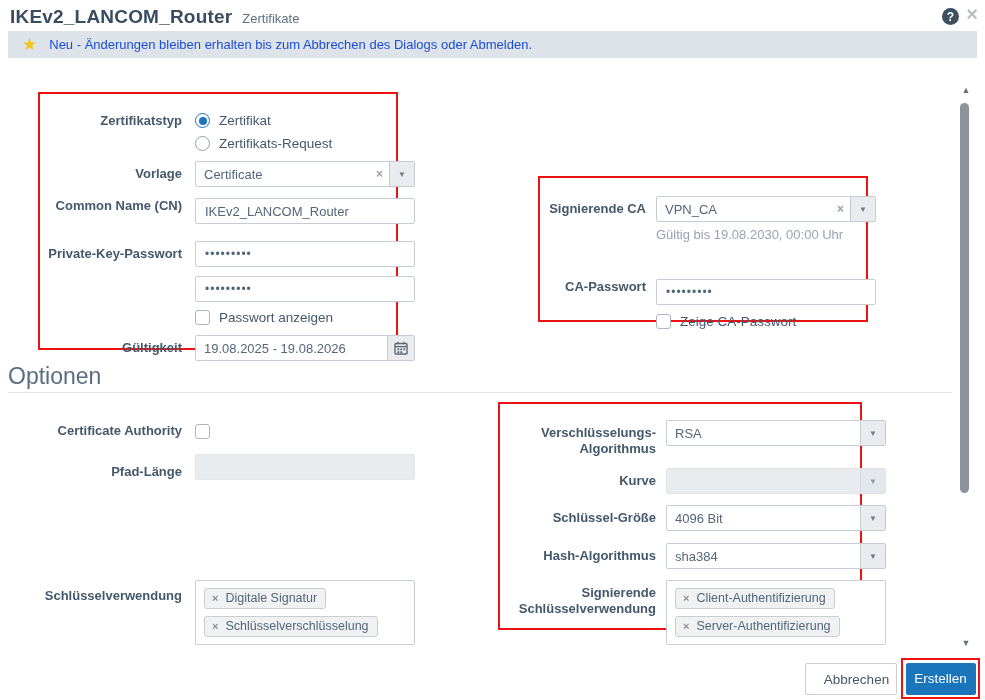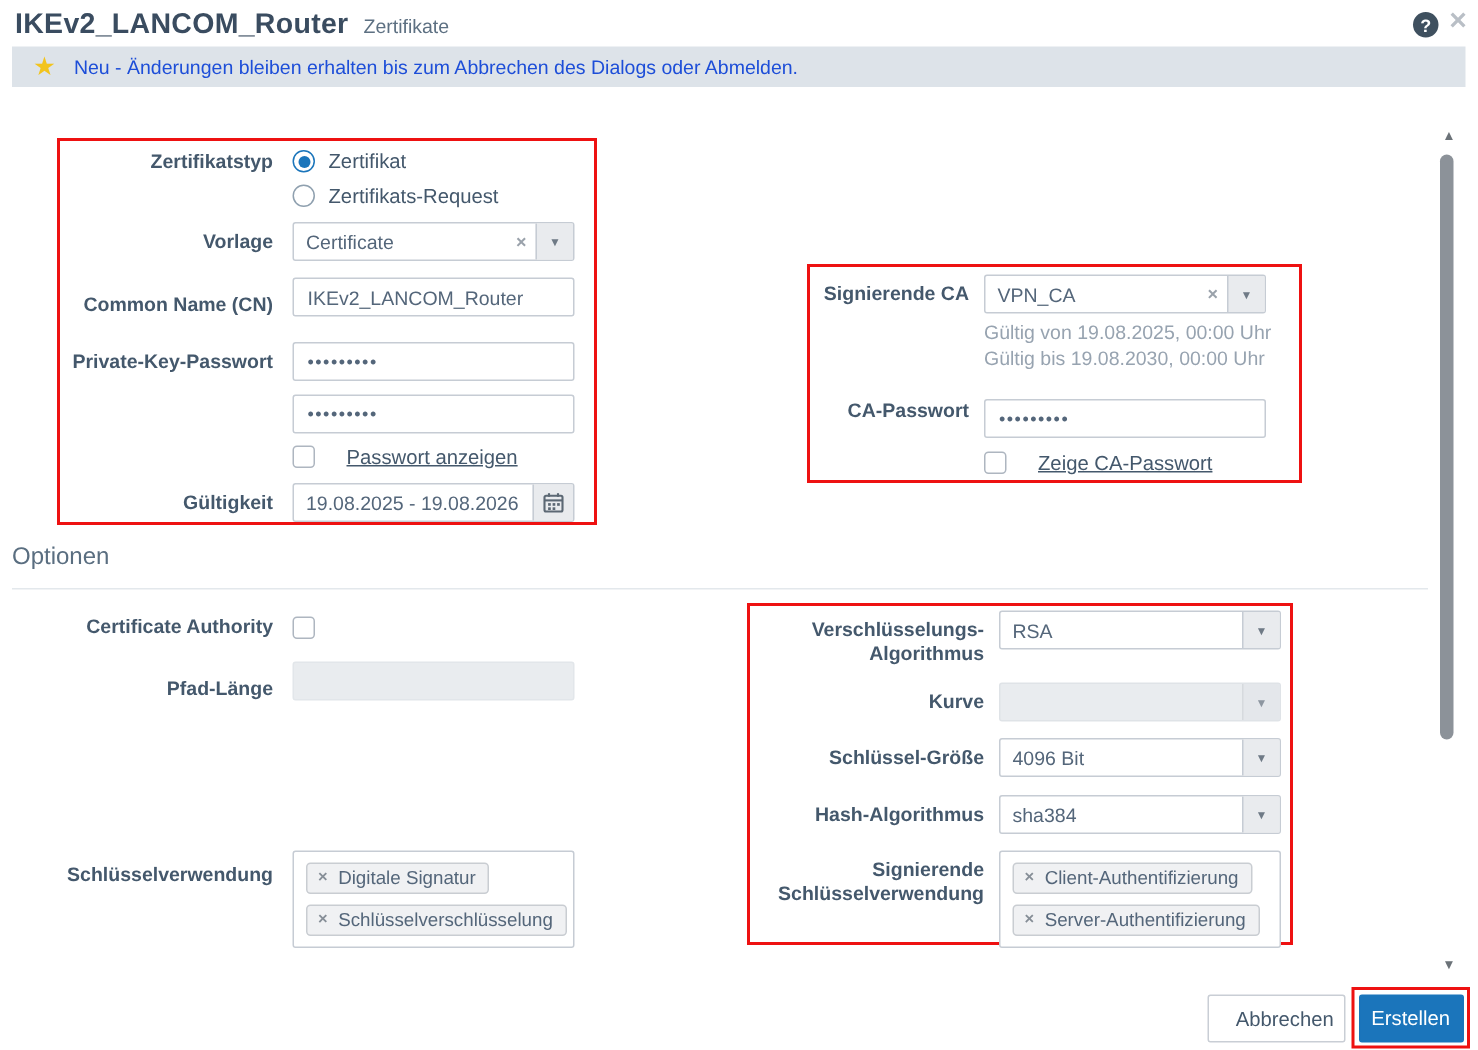--- a/index.html
+++ b/index.html
@@ -19,56 +19,56 @@
   .close-icon { position:absolute; left:962px; top:3px; width:20px; height:22px;
     color:#b9bfc6; font-size:20px; font-weight:700; line-height:22px; text-align:center; cursor:pointer; }
   
   .notice-bar { position:absolute; left:8px; top:31px; width:969px; height:27px;
     background:#dde3e9; display:flex; align-items:center; padding:0 10px; }
   .star-icon { color:#f2c41d; font-size:17px; margin-right:12px; margin-left:4px; }
   .notice-text { color:#1d4ed8; font-size:13px; }
   
   .hl-box { position:absolute; border:2px solid #ee1111; pointer-events:none; }
   
-  .row { position:absolute; display:flex; align-items:flex-start; }
+  .row { position:absolute; display:flex; align-items:flex-start;margin-top:13px; }
   .lbl { font-weight:700; font-size:13px; color:#44586c; text-align:right; line-height:16px; }
   .lbl-c1 { width:152px; margin-right:13px; }
   .lbl-c2 { width:148px; margin-right:10px; }
   
-  .input, .combo, .tagbox { width:188px; border:1px solid #c6ccd4; background:#fff; border-radius:2px; }
+  .input, .combo, .tagbox { width:220px; border:1px solid #c6ccd4; background:#fff; border-radius:2px; }
   .input { height:26px; display:flex; align-items:center; padding:0 9px; color:#54667a; font-size:13px; }
   .input.disabled { background:#e9ecef; border-color:#e2e6ea; }
   .pwd { letter-spacing:1px; font-size:12px; }
   .combo { height:26px; display:flex; align-items:stretch; }
   .combo .val { flex:1; display:flex; align-items:center; padding:0 8px; color:#54667a; overflow:hidden; white-space:nowrap; }
   .combo .clear { display:flex; align-items:center; padding:0 6px; color:#9aa2ab; font-size:12px; font-weight:700; cursor:pointer; }
   .combo .arrow { width:25px; background:#e9ebee; border-left:1px solid #c6ccd4;
     display:flex; align-items:center; justify-content:center; color:#6f7a86; font-size:8px; cursor:pointer; }
   .combo.disabled { background:#e9ecef; border-color:#dfe3e7; }
   .combo.disabled .arrow { background:#e4e7eb; border-left-color:#d6dade; color:#8d96a0; }
   .cal-btn { width:27px; background:#e9ebee; border-left:1px solid #c6ccd4; display:flex;
     align-items:center; justify-content:center; cursor:pointer; }
   
   .radio-row { display:flex; align-items:flex-end; gap:9px; cursor:pointer; }
   .radio { width:15px; height:15px; border-radius:50%; border:1px solid #8fa0af; background:#fff;
     display:flex; align-items:center; justify-content:center; flex:none; }
   .radio.selected { border-color:#1b75bb; }
   .radio.selected::after { content:""; width:8px; height:8px; border-radius:50%; background:#1b75bb; }
   .cbx { width:15px; height:15px; border:1px solid #aeb6c0; border-radius:3px; background:#fff; flex:none; cursor:pointer; }
-  .cbx-row { display:flex; align-items:center; gap:21px;text-decoration:underline; }
+  .cbx-row { display:flex; align-items:center; gap:9px; }
   .opt-label { font-size:13.5px; color:#44586c; font-weight:400; }
   
   .tagbox { padding:7px 8px; display:flex; flex-direction:column; gap:7px; align-items:flex-start; min-height:62px; }
   .tag { display:inline-flex; align-items:center; gap:7px; background:#f0f1f3; border:1px solid #c9cdd2;
     border-radius:3px; padding:2px 8px 3px 7px; font-size:12.5px; color:#54667a; cursor:default; }
   .tag .x { color:#868e97; font-size:11px; font-weight:700; cursor:pointer; }
   
   .info-text { color:#97a3b0; font-size:13px; line-height:17px; }
   
-  .section-title { position:absolute; left:8px; top:363px; font-size:16px; color:#5a6e80; }
+  .section-title { position:absolute; left:8px; top:363px; font-size:23px; color:#5a6e80; }
   .section-divider { position:absolute; left:8px; top:392px; width:944px; height:1px; background:#e3e8ec; }
   
   .scrollbar { position:absolute; left:956px; top:85px; width:20px; height:563px; }
   .scroll-arrow { position:absolute; left:4px; width:12px; text-align:center; color:#6b7278; font-size:9px; cursor:pointer; }
   .scroll-thumb { position:absolute; left:4px; top:18px; width:9px; height:390px; background:#8c9299; border-radius:5px; cursor:grab; }
   
   .btn { height:32px; border-radius:2px; font-size:13.5px; display:flex; align-items:center;
     justify-content:center; cursor:pointer; font-family:"Liberation Sans", sans-serif; }
   .btn-cancel { position:absolute; left:805px; top:663px; width:92px; background:#fff;
     border:1px solid #c9ced5; color:#44586c;padding-left:11px; }
@@ -111,21 +111,21 @@
 
 <div class="row" style="left:30px; top:148px; align-items:center;">
   <div class="lbl lbl-c1">Vorlage</div>
   <div class="combo">
     <span class="val">Certificate</span>
     <span class="clear">×</span>
     <span class="arrow">▼</span>
   </div>
 </div>
 
-<div class="row" style="left:30px; top:185px; align-items:flex-end;">
+<div class="row" style="left:30px; top:185px; align-items:flex-start;">
   <div class="lbl lbl-c1">Common Name (CN)</div>
   <div class="input">IKEv2_LANCOM_Router</div>
 </div>
 
 <div class="row" style="left:30px; top:228px; align-items:center;">
   <div class="lbl lbl-c1">Private-Key-Passwort</div>
   <div class="input pwd">•••••••••</div>
 </div>
 
 <div class="row" style="left:30px; top:263px; align-items:center;">
@@ -164,21 +164,20 @@
   <div class="lbl lbl-c2">Signierende CA</div>
   <div class="combo">
     <span class="val">VPN_CA</span>
     <span class="clear">×</span>
     <span class="arrow">▼</span>
   </div>
 </div>
 
 <div class="row" style="left:656px; top:213px;">
   <div class="info-text">
-    <div>Gültig von 19.08.2025, 00:00 Uhr</div>
     <div>Gültig bis 19.08.2030, 00:00 Uhr</div>
   </div>
 </div>
 
 <div class="row" style="left:498px; top:266px; ">
   <div class="lbl lbl-c2">CA-Passwort</div>
   <div class="input pwd">•••••••••</div>
 </div>
 
 <div class="row" style="left:656px; top:301px;">

